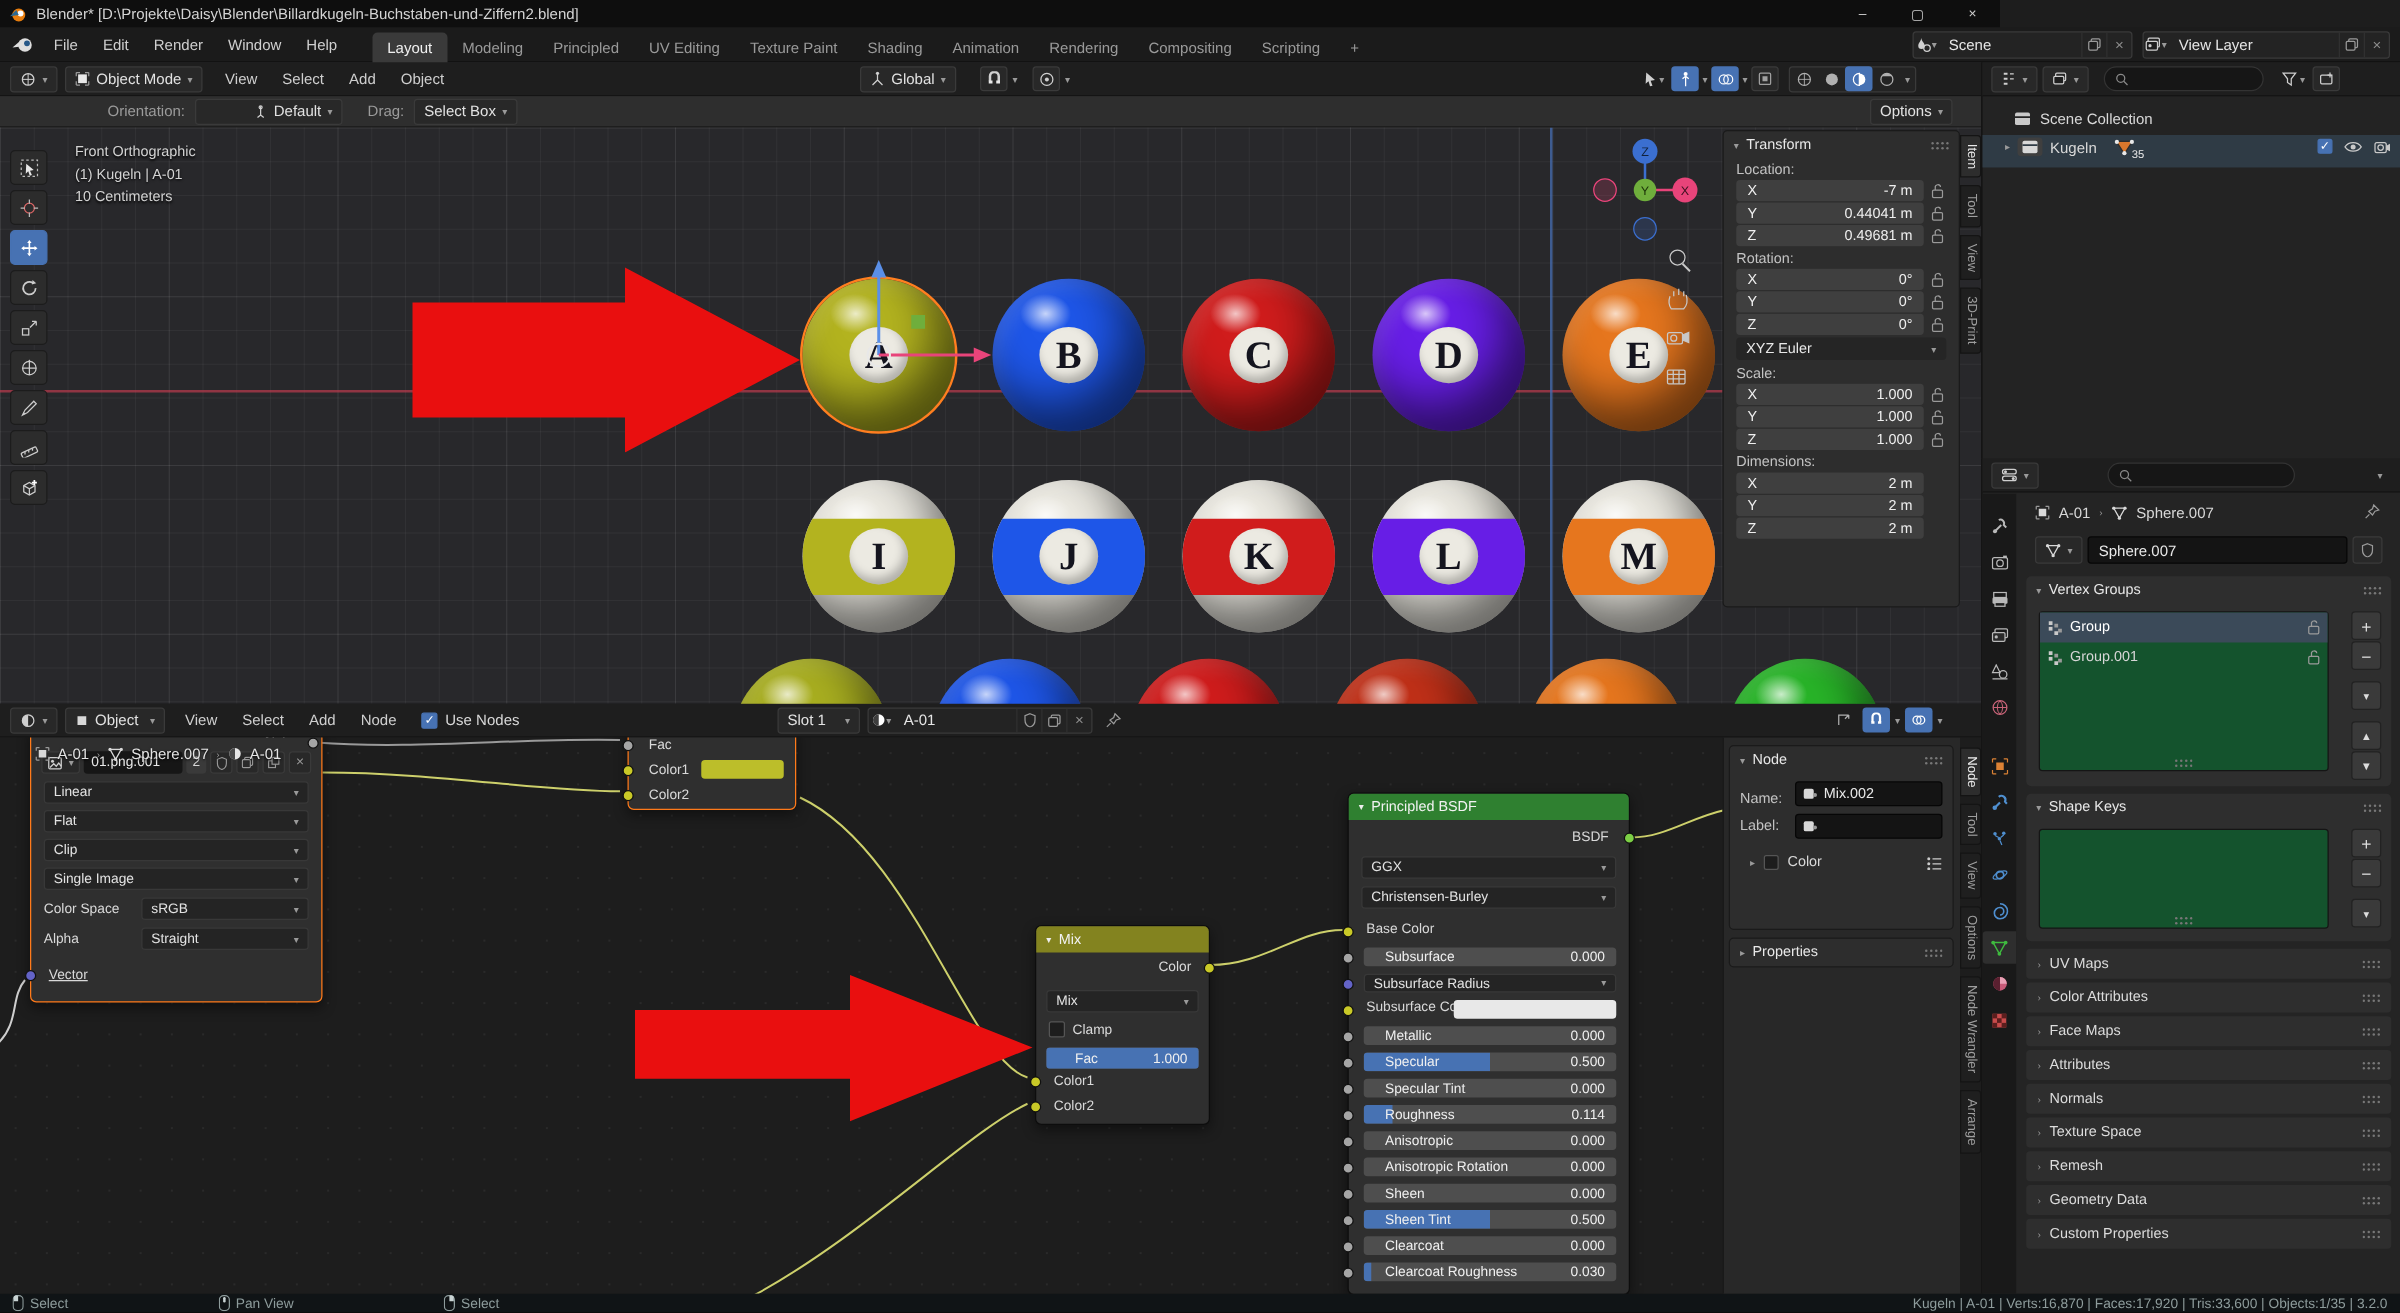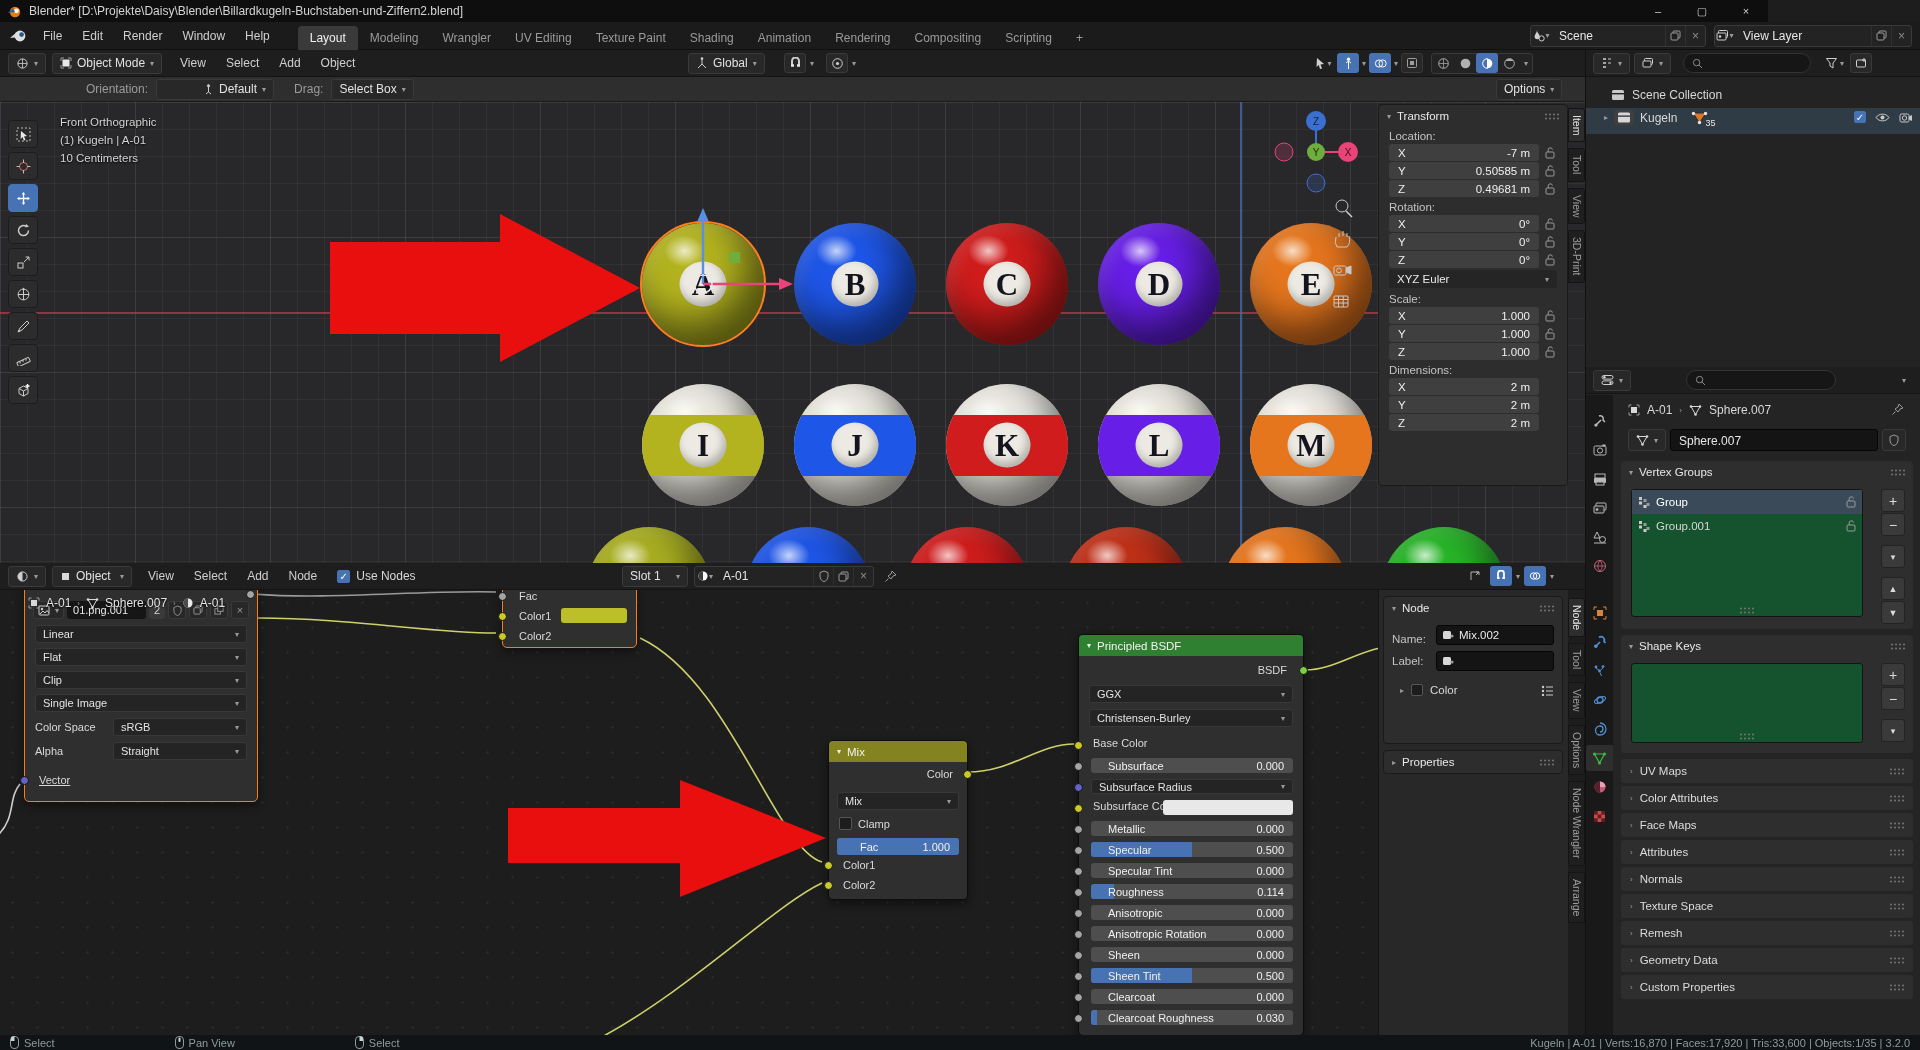--- a/index.html
+++ b/index.html
@@ -9,21 +9,21 @@
   .row{display:flex;align-items:center}
   .dim{color:#9b9b9b}
   .menu{padding:0 10px;color:#cfcfcf;font-size:12px;line-height:26px;cursor:default}
   .dd{background:#282828;border:1px solid #3a3a3a;border-radius:3px;height:21px;display:flex;align-items:center;gap:5px;padding:0 7px;font-size:12px;color:#e2e2e2;white-space:nowrap}
   .chev{font-size:8px;color:#9a9a9a}
   .iconbtn{height:20px;min-width:22px;border-radius:3px;display:flex;align-items:center;justify-content:center;background:transparent}
   .iconbtn.on{background:#4772b3}
   .iconbtn.box{background:#282828;border:1px solid #3a3a3a}
   svg{display:block}
   
-  #titlebar{left:0;top:0;width:1768px;height:22px;background:#0e0e0e;display:flex;align-items:center}
+  #titlebar{left:0;top:0;width:1600px;height:22px;background:#0e0e0e;display:flex;align-items:center}
   #titlebar .t{font-size:12px;color:#d4d4d4;margin-left:8px}
   .wbtn{width:44px;height:22px;display:flex;align-items:center;justify-content:center;color:#cfcfcf;font-size:11px}
   
   #topbar{left:0;top:22px;width:1920px;height:28px;background:#1b1b1b;border-bottom:1px solid #101010;display:flex;align-items:center}
   .wtab{padding:0 12px;height:24px;line-height:24px;color:#9a9a9a;font-size:12px;border-radius:4px 4px 0 0;margin-top:4px}
   .wtab.active{background:#3a3a3a;color:#f0f0f0}
   .idwidget{height:22px;background:#232323;border:1px solid #3a3a3a;border-radius:3px;display:flex;align-items:center}
   .idwidget .nm{padding:0 8px;flex:1;color:#e6e6e6}
   .idwidget .ib{width:20px;height:100%;display:flex;align-items:center;justify-content:center;border-left:1px solid #303030;color:#8d8d8d}
   
@@ -125,21 +125,21 @@
     <div id="tb-menus" class="row">
         <div class="menu">File</div>
         <div class="menu">Edit</div>
         <div class="menu">Render</div>
         <div class="menu">Window</div>
         <div class="menu">Help</div>
       </div>
     <div id="tb-tabs" class="row" style="margin-left:18px">
         <div class="wtab active">Layout</div>
         <div class="wtab">Modeling</div>
-        <div class="wtab">Wrangler</div>
+        <div class="wtab">Principled</div>
         <div class="wtab">UV Editing</div>
         <div class="wtab">Texture Paint</div>
         <div class="wtab">Shading</div>
         <div class="wtab">Animation</div>
         <div class="wtab">Rendering</div>
         <div class="wtab">Compositing</div>
         <div class="wtab">Scripting</div>
         <div class="wtab">+</div>
       </div>
     <div style="margin-left:auto;display:flex;gap:8px;margin-right:8px">
@@ -500,21 +500,21 @@
           <div class="lockw">
             <svg width="10" height="12" viewBox="0 0 10 12">
               <rect x="1" y="5" width="8" height="6" rx="1" fill="none" stroke="#9a9a9a"></rect>
               <path d="M3.2 5 V3.2 a2.1 2.1 0 0 1 4.2 -.6" fill="none" stroke="#9a9a9a"></path>
             </svg>
           </div>
         </div>
         <div class="frow">
           <div class="ffield">
             <span>Y</span>
-            <span>0.50585 m</span>
+            <span>0.44041 m</span>
           </div>
           <div class="lockw">
             <svg width="10" height="12" viewBox="0 0 10 12">
               <rect x="1" y="5" width="8" height="6" rx="1" fill="none" stroke="#9a9a9a"></rect>
               <path d="M3.2 5 V3.2 a2.1 2.1 0 0 1 4.2 -.6" fill="none" stroke="#9a9a9a"></path>
             </svg>
           </div>
         </div>
         <div class="frow">
           <div class="ffield">

